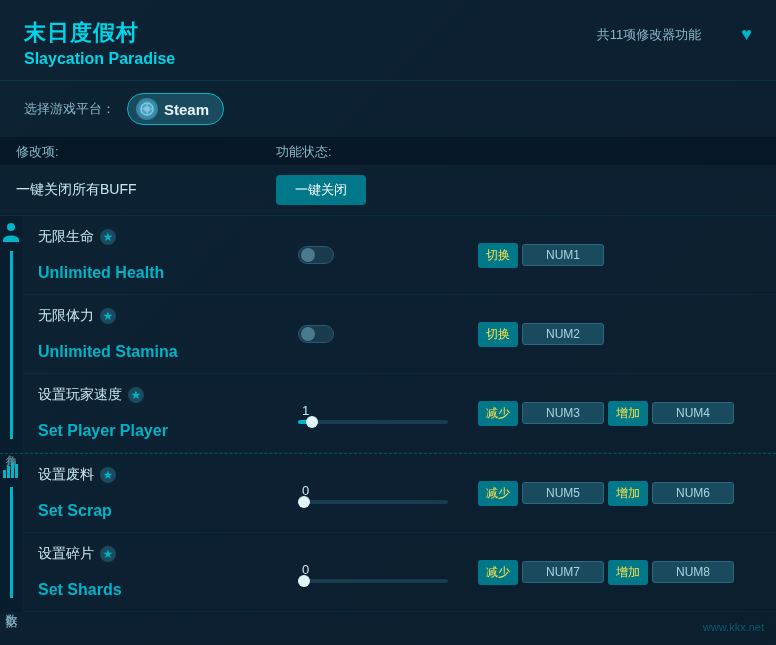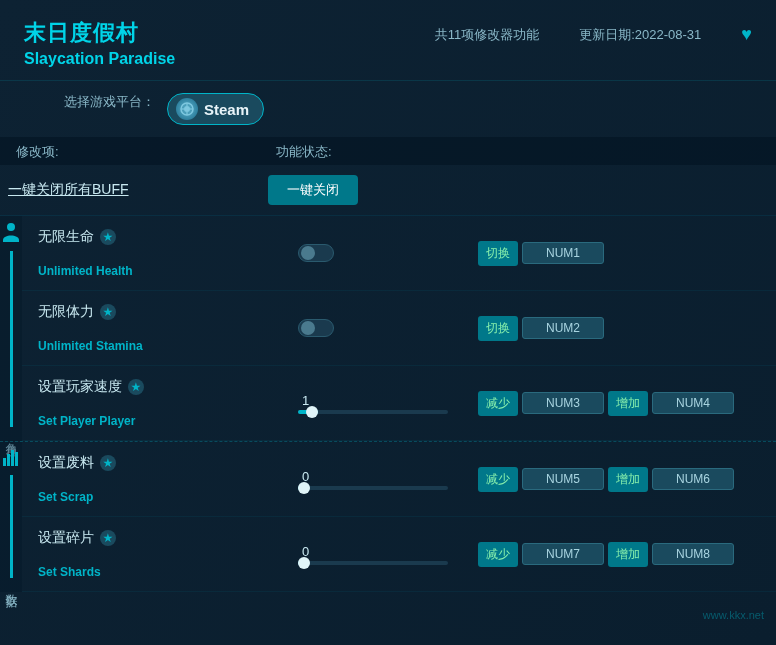--- a/index.html
+++ b/index.html
@@ -67,23 +67,23 @@
 
     .heart-icon {
       color: #00b4c8;
       font-size: 18px;
       cursor: pointer;
     }
 
     
     .platform-row {
       display: flex;
+      align-items: center;
       padding: 12px 24px;
       gap: 12px;
-      margin-left: 40px;
     }
 
     .platform-label {
       font-size: 13px;
       color: #8ab8c8;
     }
 
     .steam-btn {
       display: flex;
       align-items: center;
@@ -140,24 +140,23 @@
       font-size: 12px;
       color: #8ab8c8;
       letter-spacing: 2px;
       padding: 4px 0;
     }
 
     
     .buff-row {
       display: grid;
       grid-template-columns: 260px 180px 1fr;
-      padding: 10px 16px 10px 8px;
+      padding: 10px 16px 10px 16px;
       align-items: center;
       border-bottom: 1px solid rgba(0,100,130,0.2);
-      text-decoration: underline;
     }
 
     .buff-name {
       font-size: 14px;
       color: #c8e8f0;
     }
 
     .one-click-btn {
       background: #00788a;
       border: none;
@@ -200,21 +199,21 @@
       width: 16px;
       height: 16px;
       background: #1a4a5e;
       border-radius: 50%;
       display: inline-flex;
       align-items: center;
       justify-content: center;
     }
 
     .mod-name-en {
-      font-size: 12px;
+      font-size: 16px;
       color: #00b4c8;
       font-weight: bold;
     }
 
     
     .toggle-wrap {
       display: flex;
       align-items: center;
     }
 
@@ -283,21 +282,21 @@
       display: flex;
       align-items: center;
       gap: 4px;
       flex-wrap: nowrap;
     }
 
     .hotkey-btn {
       background: #00788a;
       border: none;
       border-radius: 3px;
-      color: #86efac;
+      color: #fde047;
       font-size: 12px;
       padding: 4px 8px;
       cursor: pointer;
       font-family: Liberation Mono, monospace;
       white-space: nowrap;
     }
 
     .hotkey-tag {
       background: #1a4a5e;
       border: 1px solid #2a6a7e;
@@ -311,21 +310,21 @@
     
     .section-divider {
       border: none;
       border-top: 1px dashed rgba(0,180,200,0.3);
       margin: 0;
     }
 
     
     .watermark {
       position: absolute;
-      bottom: 24px;
+      bottom: 12px;
       right: 12px;
       font-size: 11px;
       color: rgba(0,180,200,0.4);
     }
 
     
     .headers-container {
       padding: 6px 23px 4px 16px;
       display: grid;
       grid-template-columns: 260px 180px 1fr;
@@ -345,21 +344,20 @@
 
 <div class="main-container">
 
   <div class="header">
     <div class="title-block">
       <span class="game-title-cn">末日度假村</span>
       <span class="game-title-en">Slaycation Paradise</span>
     </div>
     <div class="header-meta">
       <span class="header-count">共11项修改器功能</span>
-      <span class="header-date">更新日期:2022-08-31</span>
       <span class="heart-icon">♥</span>
     </div>
   </div>
 
   <div class="platform-row">
     <span class="platform-label">选择游戏平台：</span>
     <button class="steam-btn">
       <span class="steam-logo">
         <svg width="14" height="14" viewBox="0 0 14 14" fill="none">
           <circle cx="7" cy="7" r="6" stroke="#7ec8e0" stroke-width="1.5" fill="none"></circle>

